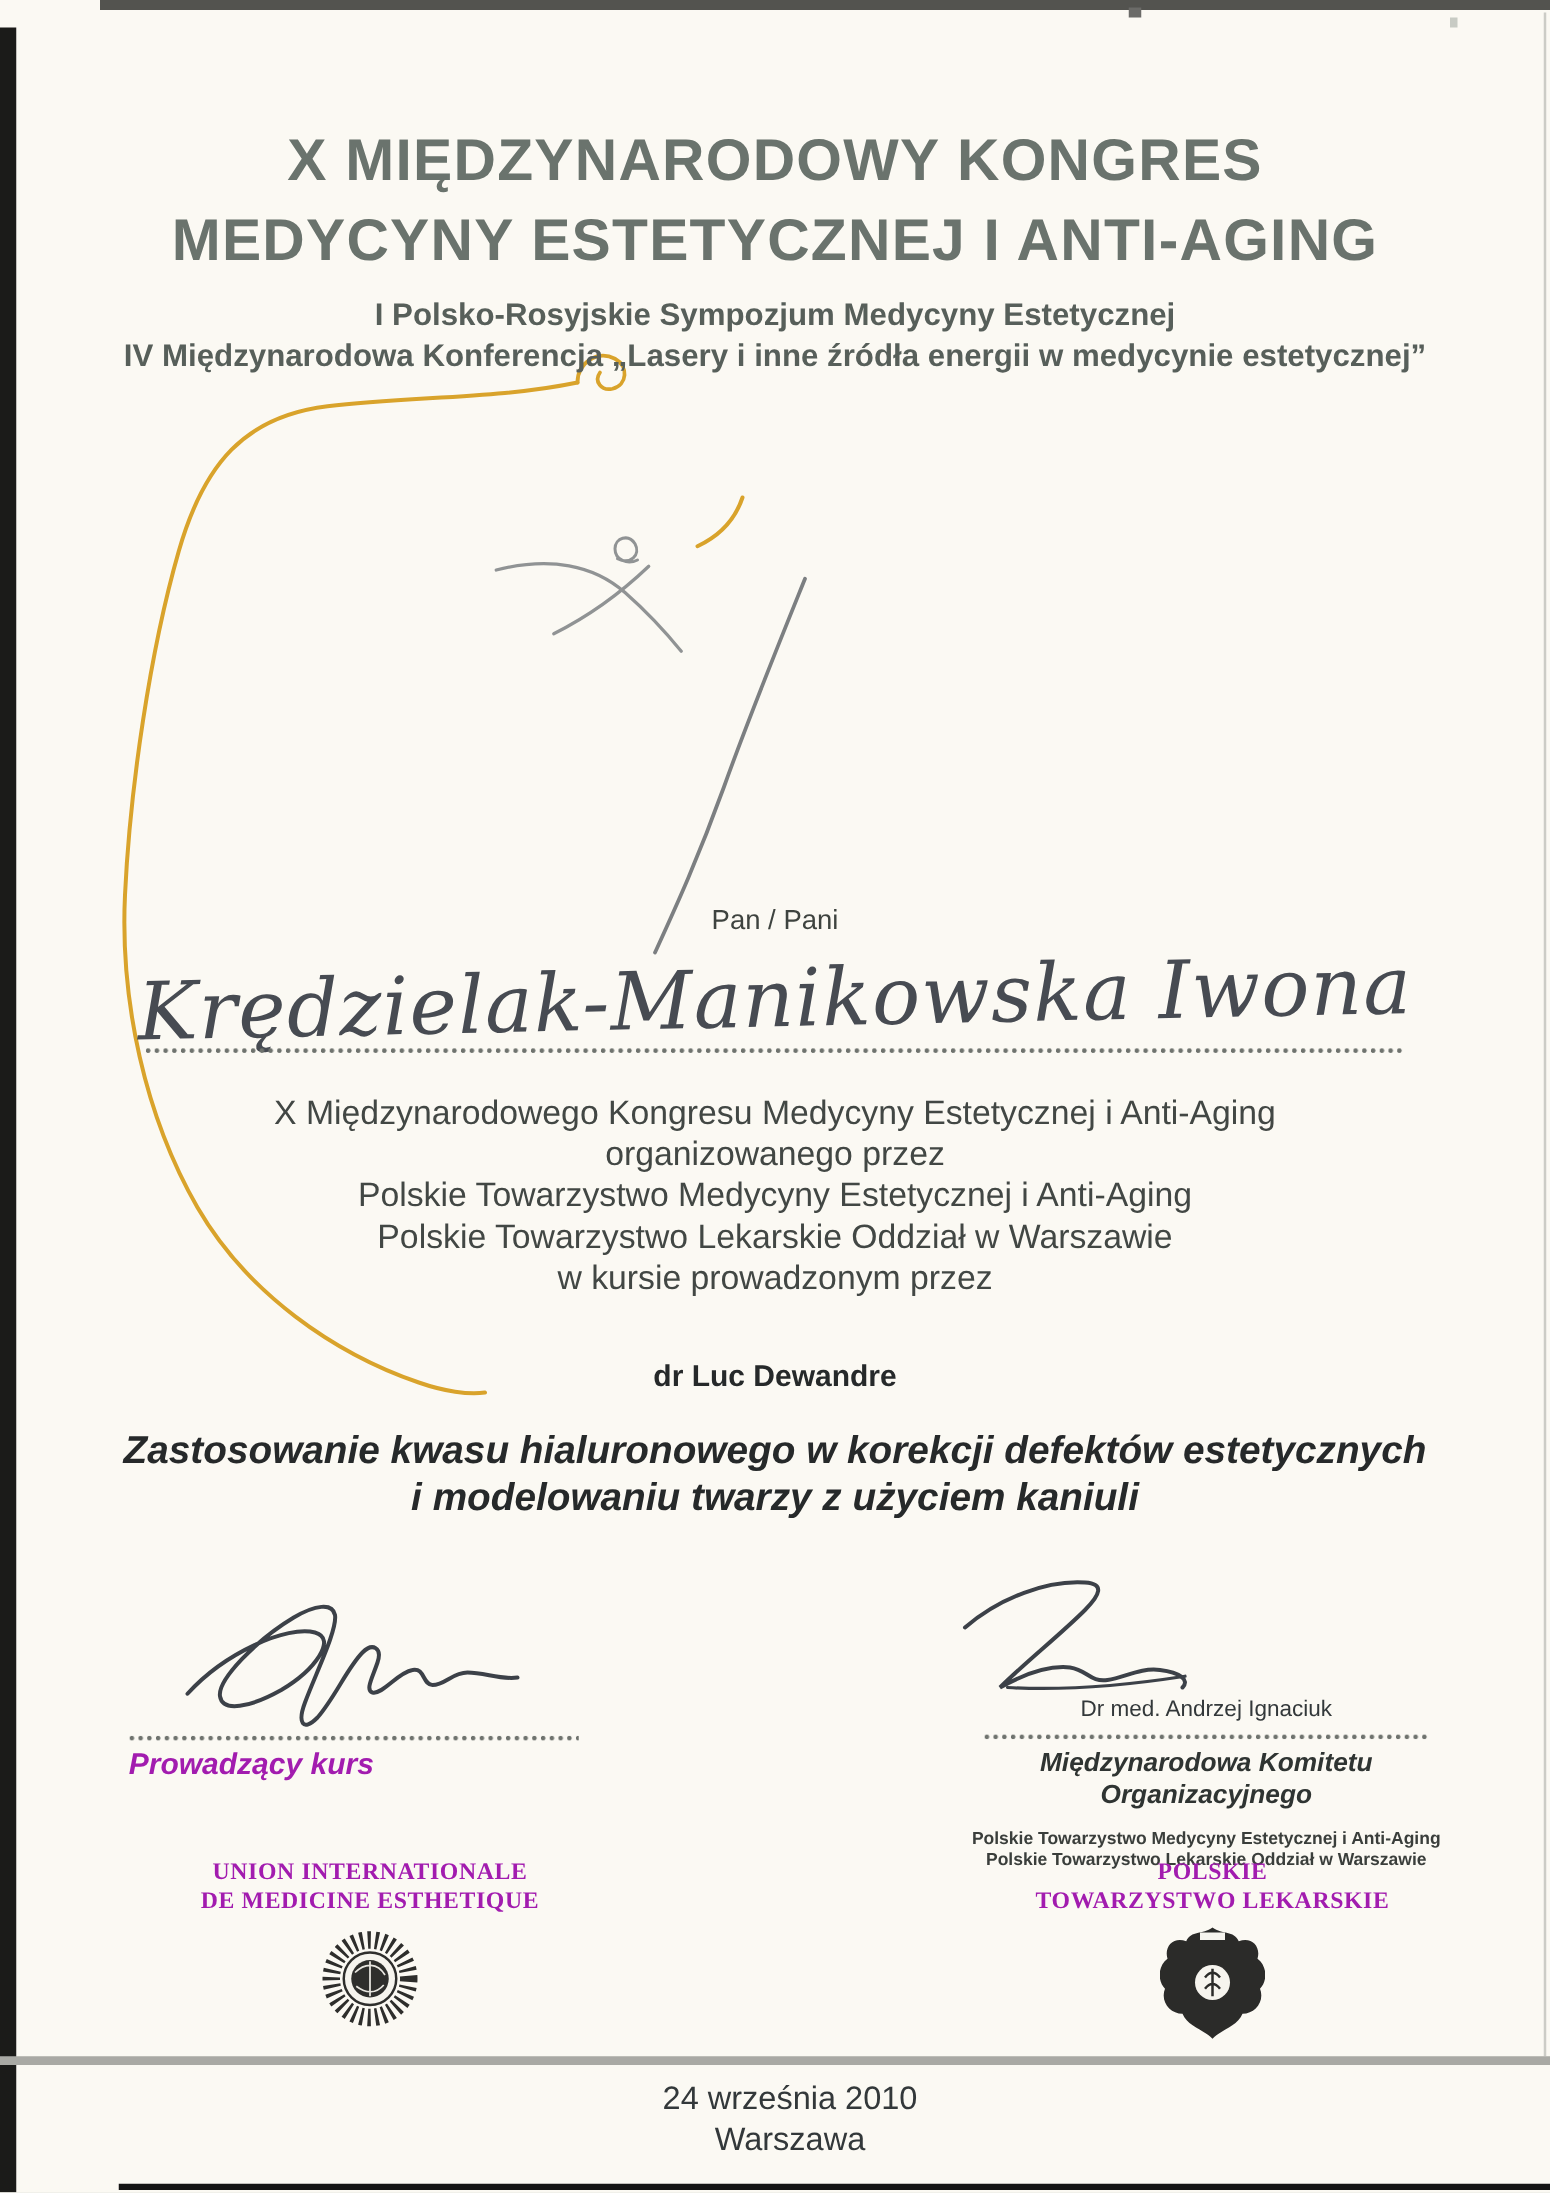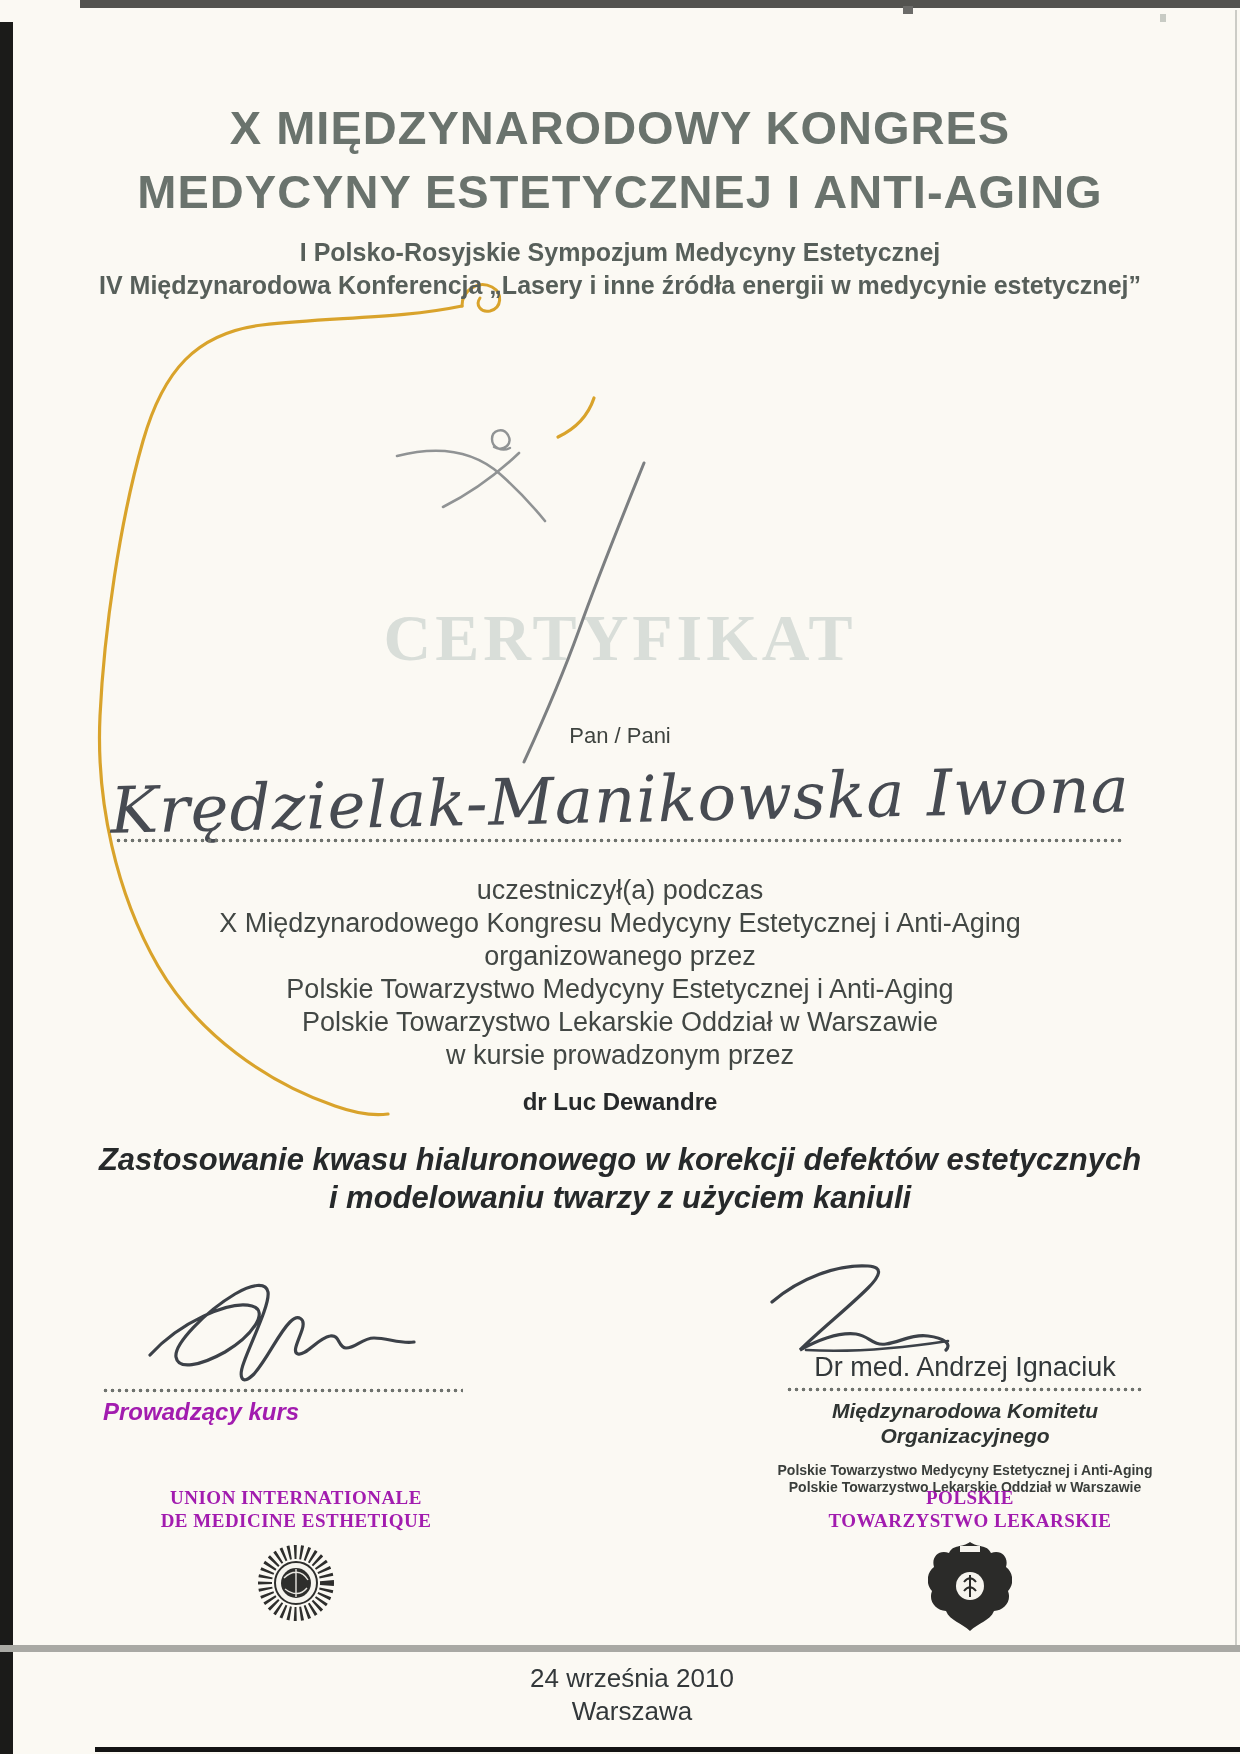--- a/index.html
+++ b/index.html
@@ -41,21 +41,21 @@
   .name-line{left:116px;top:838px;width:1008px;}
 
   .body-block{top:874px;font-size:27px;line-height:33px;color:#424744;}
   .instructor{top:1088px;font-size:24px;font-weight:bold;color:#26292a;}
   .course-title{top:1141px;font-size:31px;font-weight:bold;font-style:italic;line-height:38px;color:#26292a;}
 
   
   .sig-dots-left{left:103px;top:1388px;width:360px;}
   .sig-label-left{left:103px;top:1398px;width:360px;text-align:left;font-size:24px;font-weight:bold;font-style:italic;color:#a21caf;}
   .sig-block-right{left:775px;top:1350px;width:380px;text-align:center;}
-  .sig-name-right{font-size:27px;color:#33383a;line-height:34px;}
+  .sig-name-right{font-size:18px;color:#33383a;line-height:34px;}
   .sig-dots-right{margin:3px auto 0 auto;width:356px;}
   .sig-role-right{margin-top:6px;font-size:21px;font-weight:bold;font-style:italic;color:#2f3432;line-height:25px;}
   .sig-orgs{margin-top:14px;font-size:14px;font-weight:bold;color:#3a3e3b;line-height:17px;}
 
   
   .logo-block{top:1486px;width:300px;text-align:center;font-family:"Liberation Serif",serif;font-weight:bold;font-size:19px;line-height:23px;color:#a21caf;letter-spacing:0.5px;}
   .logo-left{left:146px;}
   .logo-right{left:810px;width:320px;}
   .logo-block svg{margin-top:7px;}
 
@@ -69,21 +69,20 @@
 
 <div class="page">
 
   <div class="abs edge-left"></div>
   <div class="abs edge-top"></div>
   <div class="abs edge-right"></div>
   <div class="abs edge-bottom"></div>
   <div class="abs mark-a"></div>
   <div class="abs mark-b"></div>
 
-  <div class="abs center watermark">CERTYFIKAT</div>
 
   <svg class="abs sketch" width="1240" height="1754" viewBox="0 0 1240 1754">
     <path d="M 462,306 C 400,319 330,317 262,325 C 196,333 163,371 143,441 C 120,521 104,631 100,716 C 96,801 116,893 158,966 C 198,1035 268,1083 335,1106 C 355,1113 375,1116 388,1114" fill="none" stroke="#d9a32b" stroke-width="3.2" stroke-linecap="round"></path>
     <path d="M 462,306 C 462,290 478,280 492,287 C 503,293 502,308 490,311 C 481,313 475,305 480,298" fill="none" stroke="#d9a32b" stroke-width="3" stroke-linecap="round"></path>
     <path d="M 594,398 C 588,416 575,429 558,437" fill="none" stroke="#d9a32b" stroke-width="3.2" stroke-linecap="round"></path>
     <path d="M 397,456 C 440,445 475,452 500,474 C 517,489 532,505 545,521" fill="none" stroke="#909394" stroke-width="2.6" stroke-linecap="round"></path>
     <path d="M 443,507 C 471,493 497,474 519,453" fill="none" stroke="#909394" stroke-width="2.6" stroke-linecap="round"></path>
     <path d="M 494,447 C 504,452 513,444 508,435 C 503,427 492,430 492,439 C 492,448 502,452 510,448" fill="none" stroke="#909394" stroke-width="2.4" stroke-linecap="round"></path>
     <path d="M 644,463 C 621,520 599,574 579,630 C 558,688 540,727 524,762" fill="none" stroke="#7c7f81" stroke-width="3" stroke-linecap="round"></path>
 
@@ -97,21 +96,20 @@
     <div class="title">MEDYCYNY ESTETYCZNEJ I ANTI-AGING</div>
     <div class="subtitle first">I Polsko-Rosyjskie Sympozjum Medycyny Estetycznej</div>
     <div class="subtitle">IV Międzynarodowa Konferencja „Lasery i inne źródła energii w medycynie estetycznej”</div>
   </header>
 
   <div class="abs center salutation">Pan / Pani</div>
   <div class="abs center recipient-name">Krędzielak-Manikowska Iwona</div>
   <div class="abs dots name-line"></div>
 
   <div class="abs center body-block">
-    <div>uczestniczył(a) podczas</div>
     <div>X Międzynarodowego Kongresu Medycyny Estetycznej i Anti-Aging</div>
     <div>organizowanego przez</div>
     <div>Polskie Towarzystwo Medycyny Estetycznej i Anti-Aging</div>
     <div>Polskie Towarzystwo Lekarskie Oddział w Warszawie</div>
     <div>w kursie prowadzonym przez</div>
   </div>
 
   <div class="abs center instructor">dr Luc Dewandre</div>
   <div class="abs center course-title">
     <div>Zastosowanie kwasu hialuronowego w korekcji defektów estetycznych</div>

